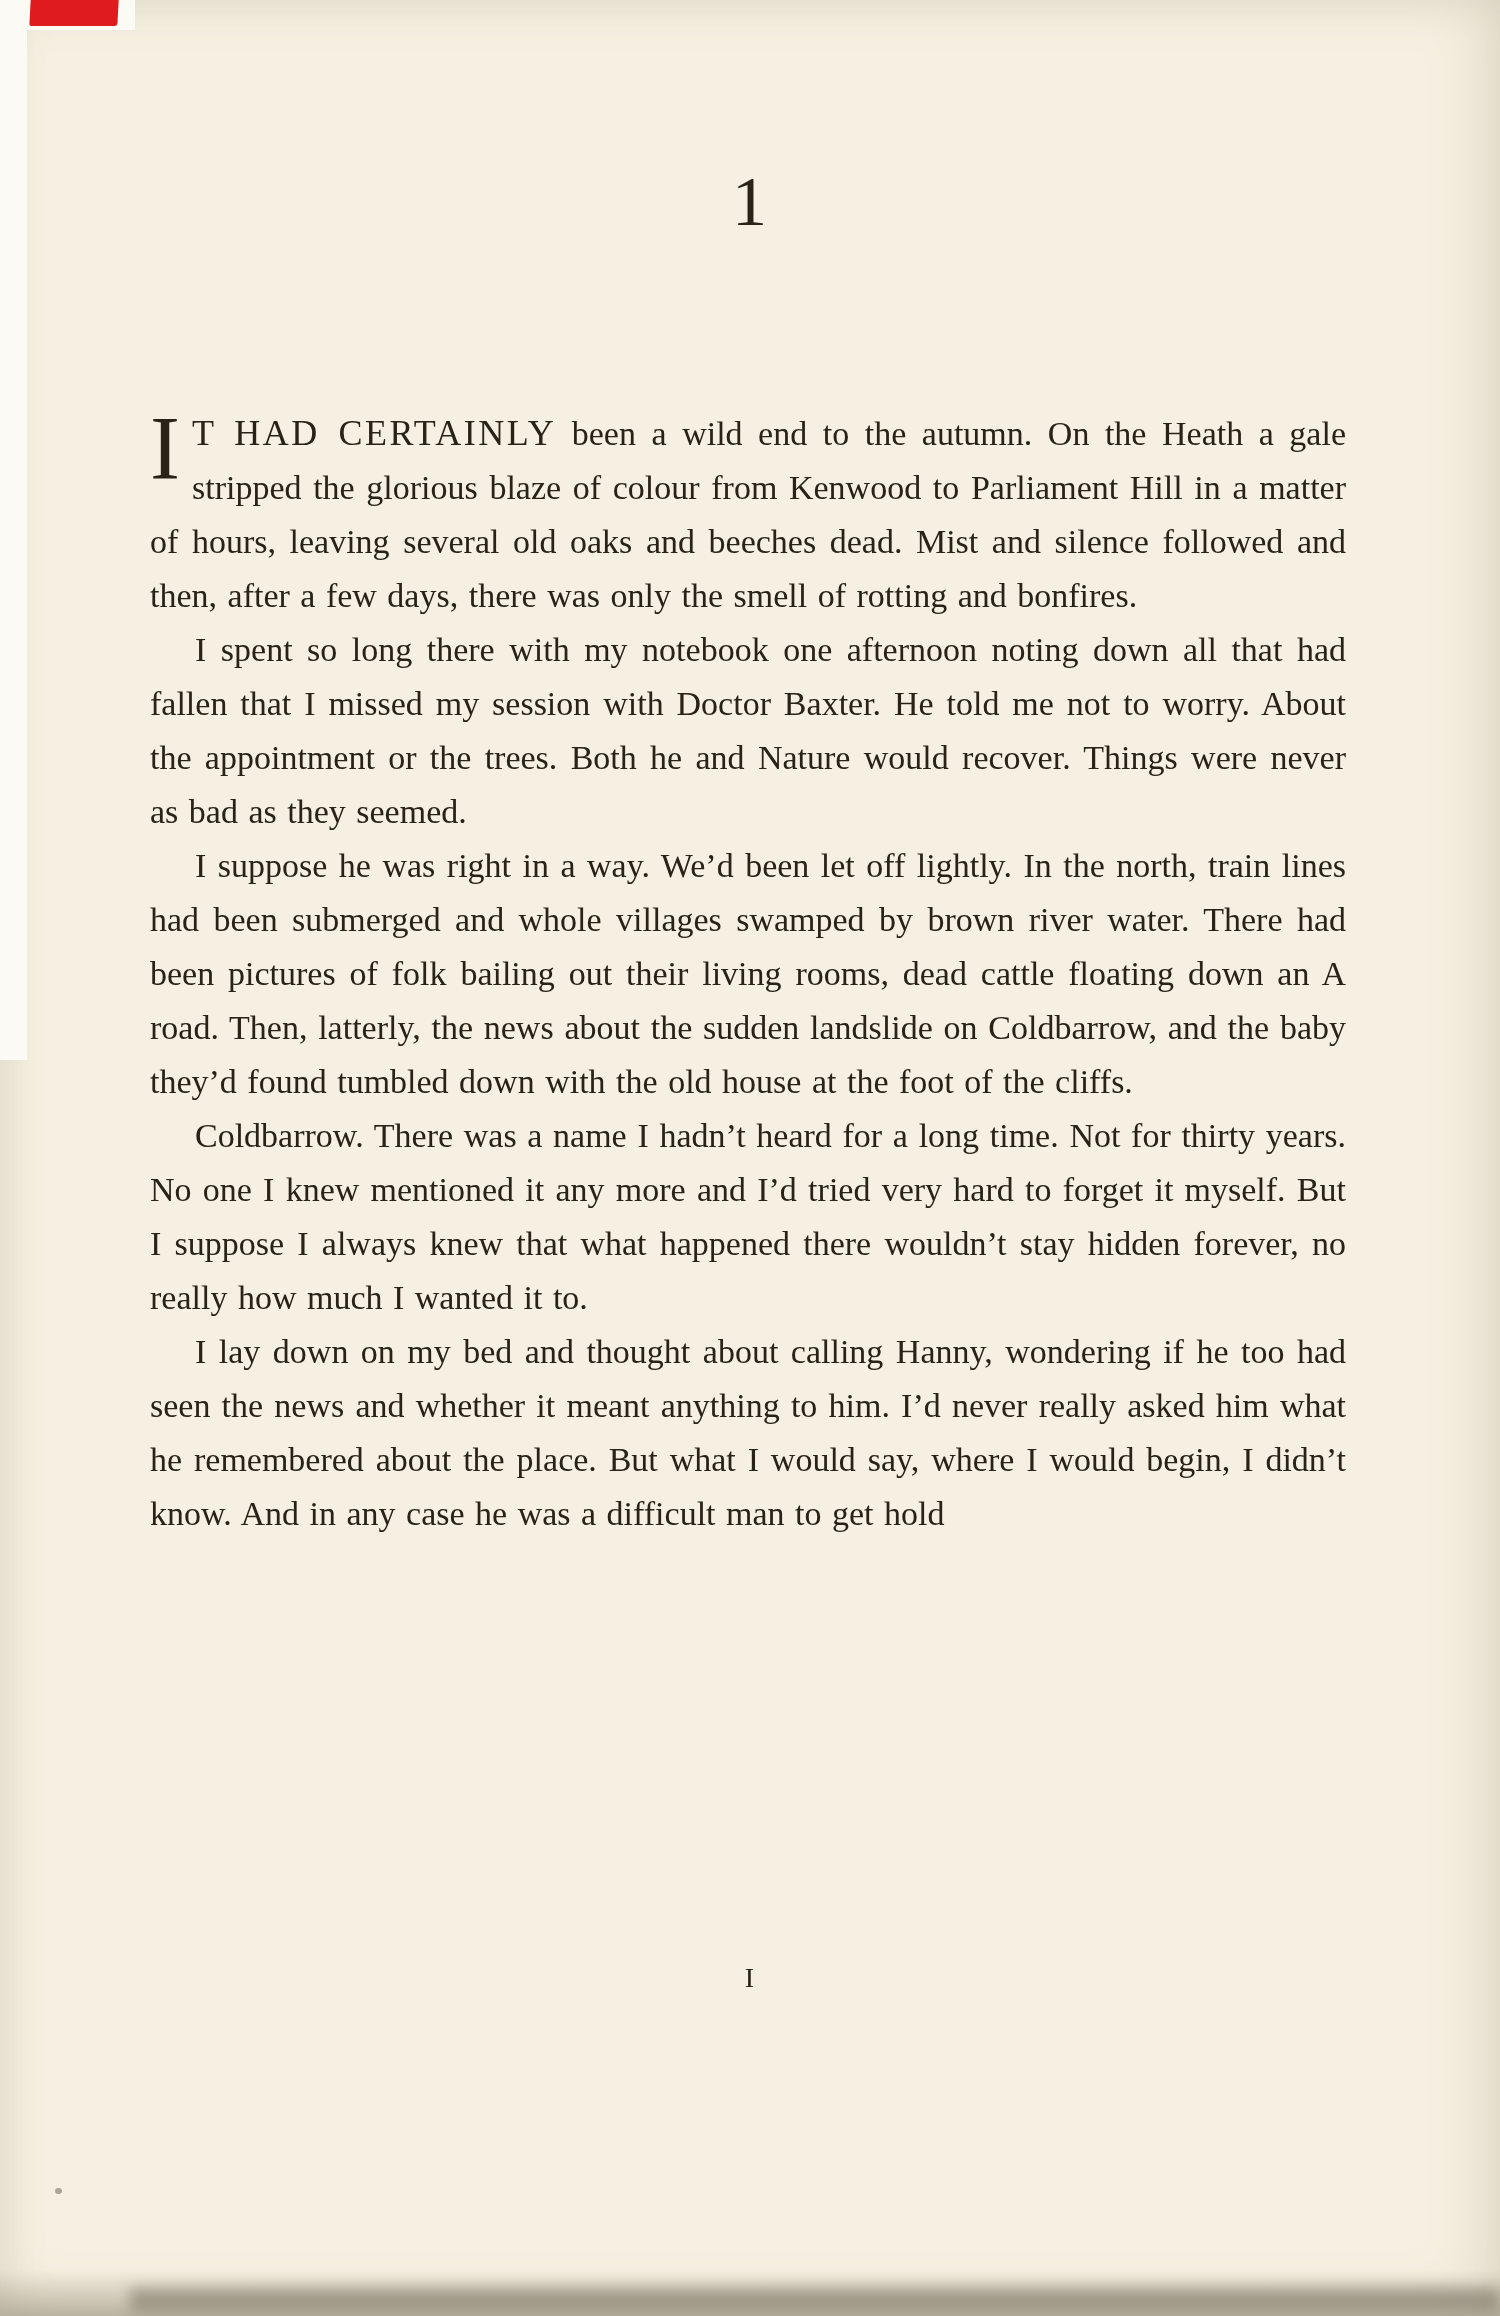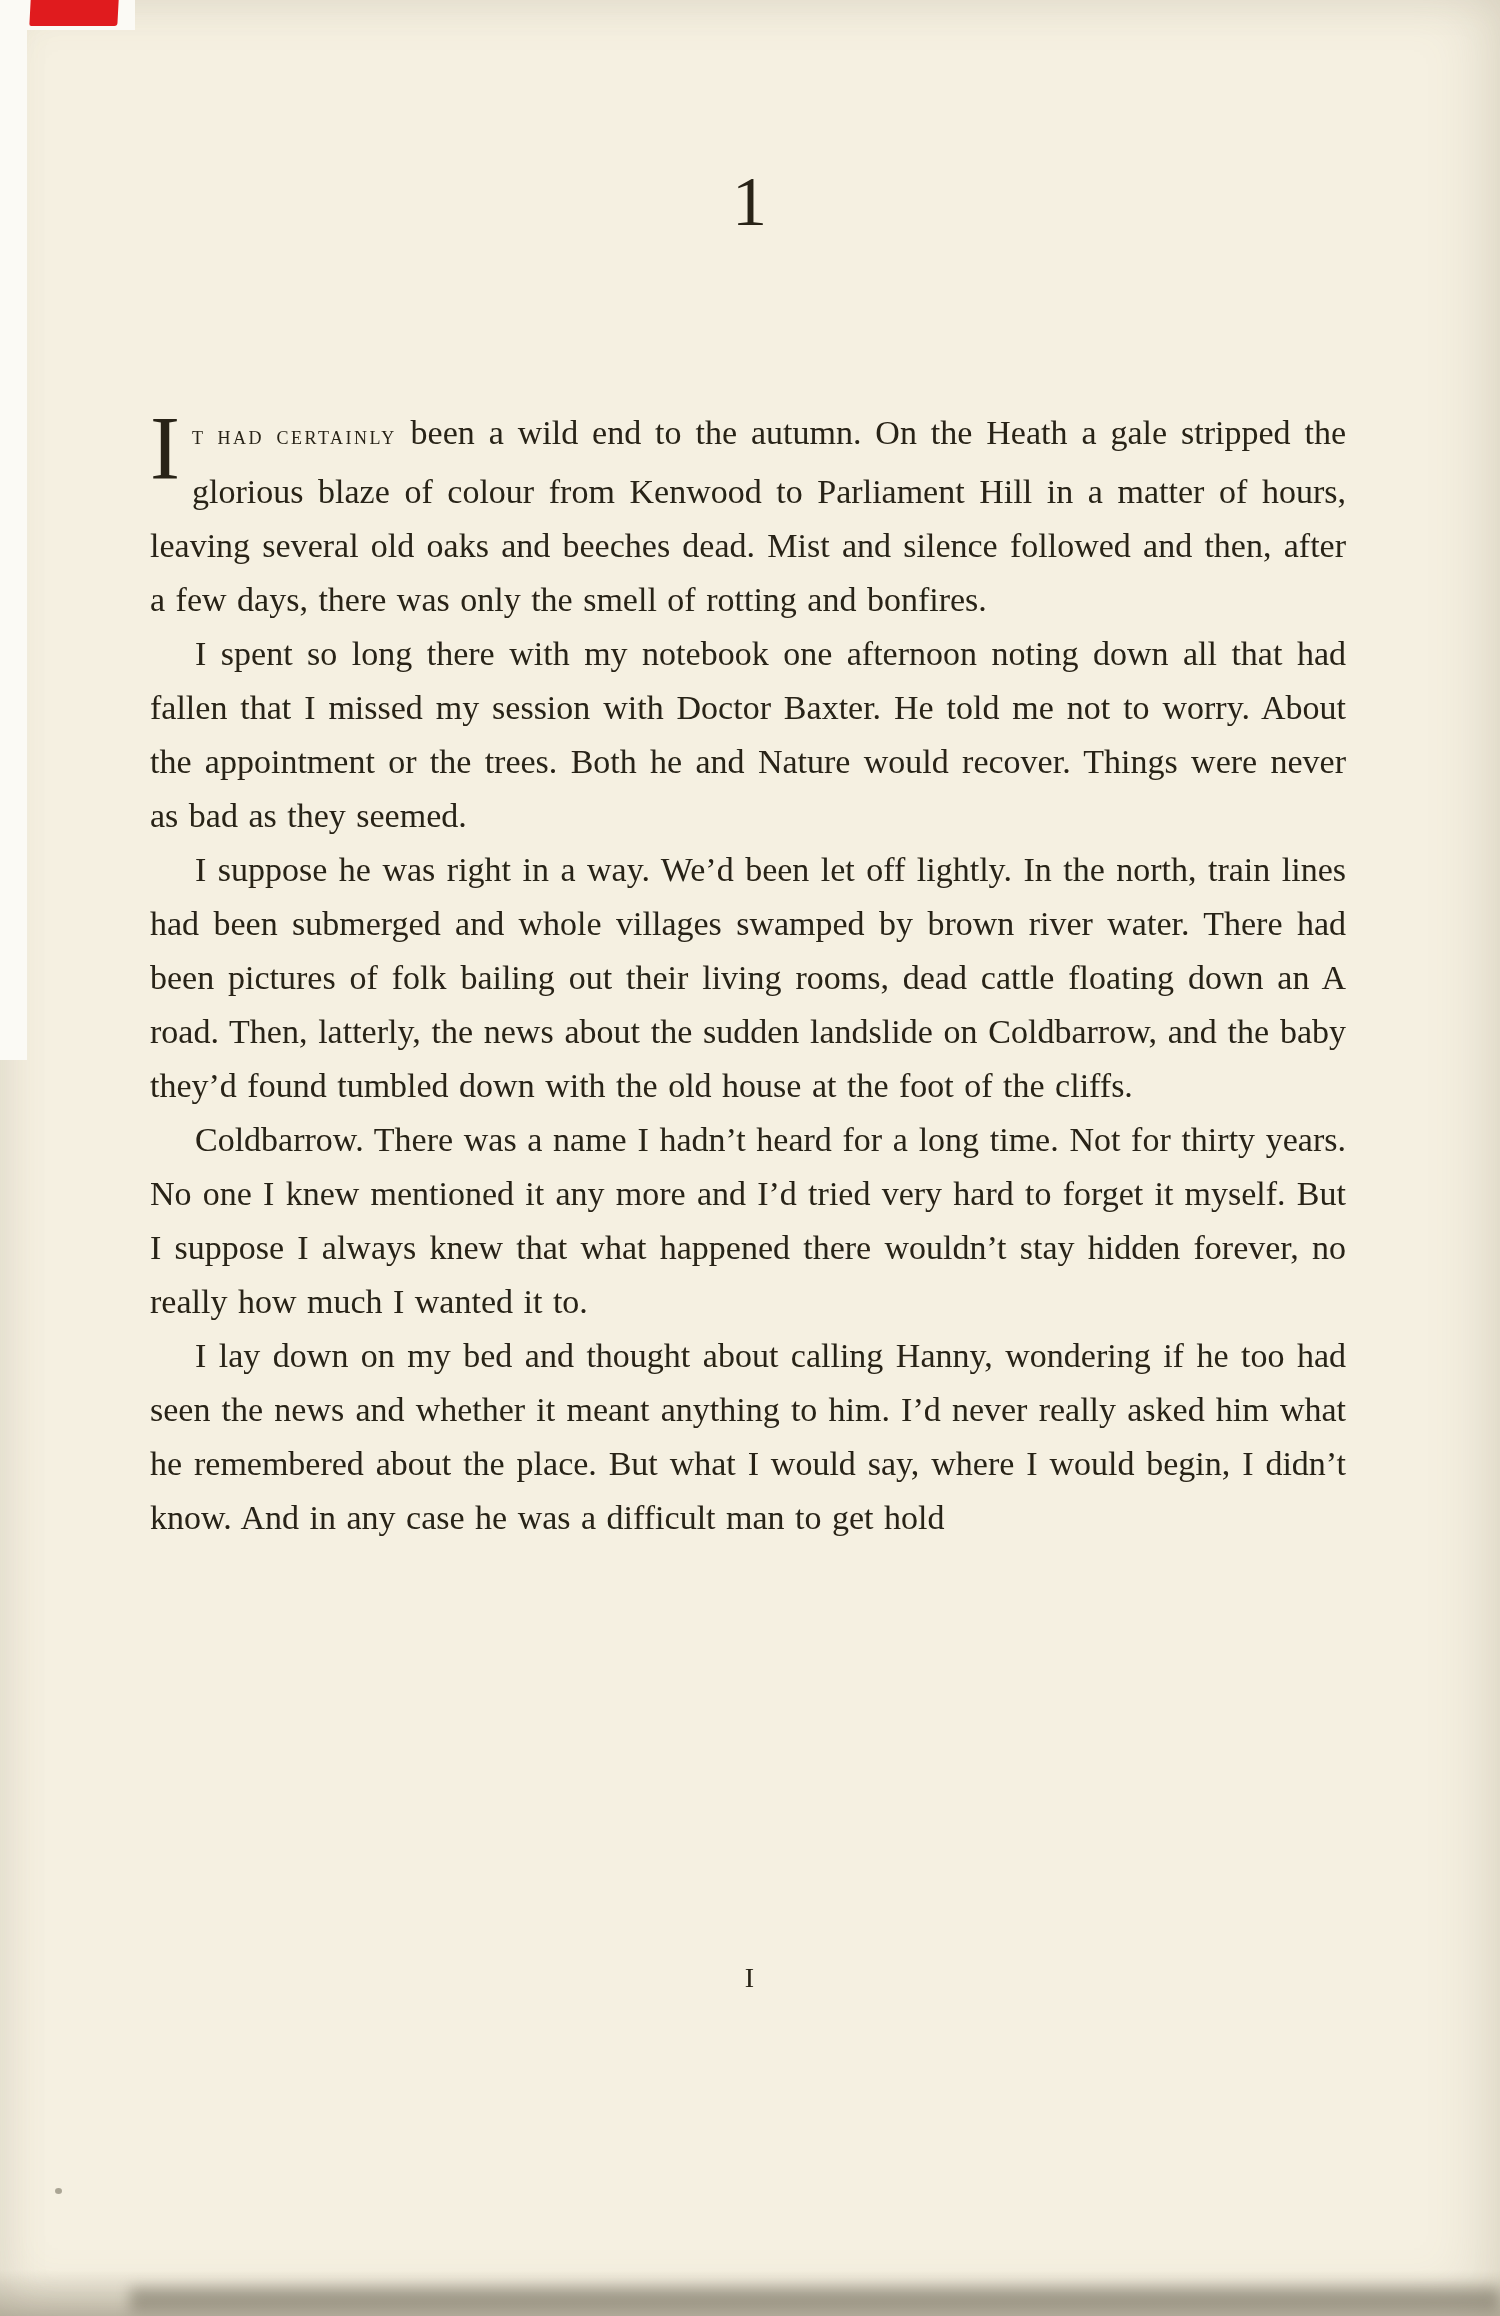--- a/index.html
+++ b/index.html
@@ -96,21 +96,21 @@
   .text-block p.indent {
     text-indent: 45px;
   }
   .dropcap {
     float: left;
     font-size: 90px;
     line-height: 78px;
     padding: 4px 12px 0 0;
   }
   .smallcaps {
-    font-size: 18px;
+    font-size: 36px;
     letter-spacing: 2.5px;
   }
   .page-number {
     position: absolute;
     top: 1962px;
     left: 0;
     width: 100%;
     text-align: center;
     font-size: 28px;
     letter-spacing: 1px;

